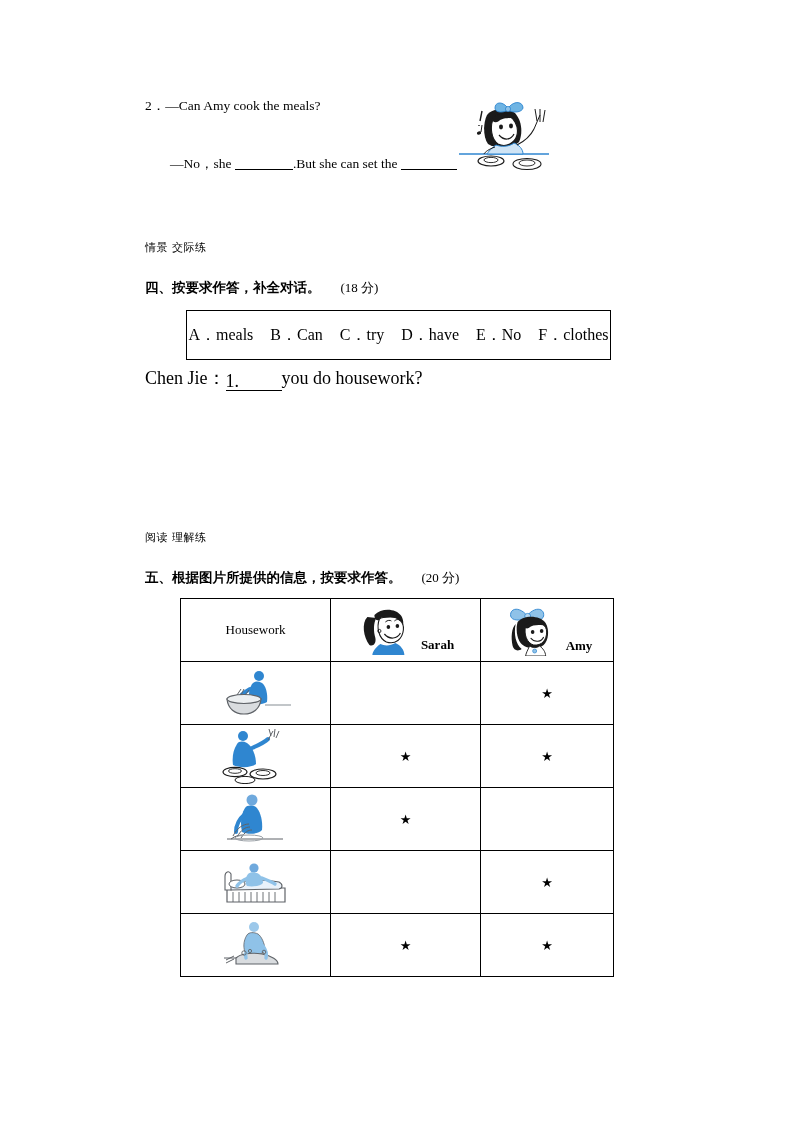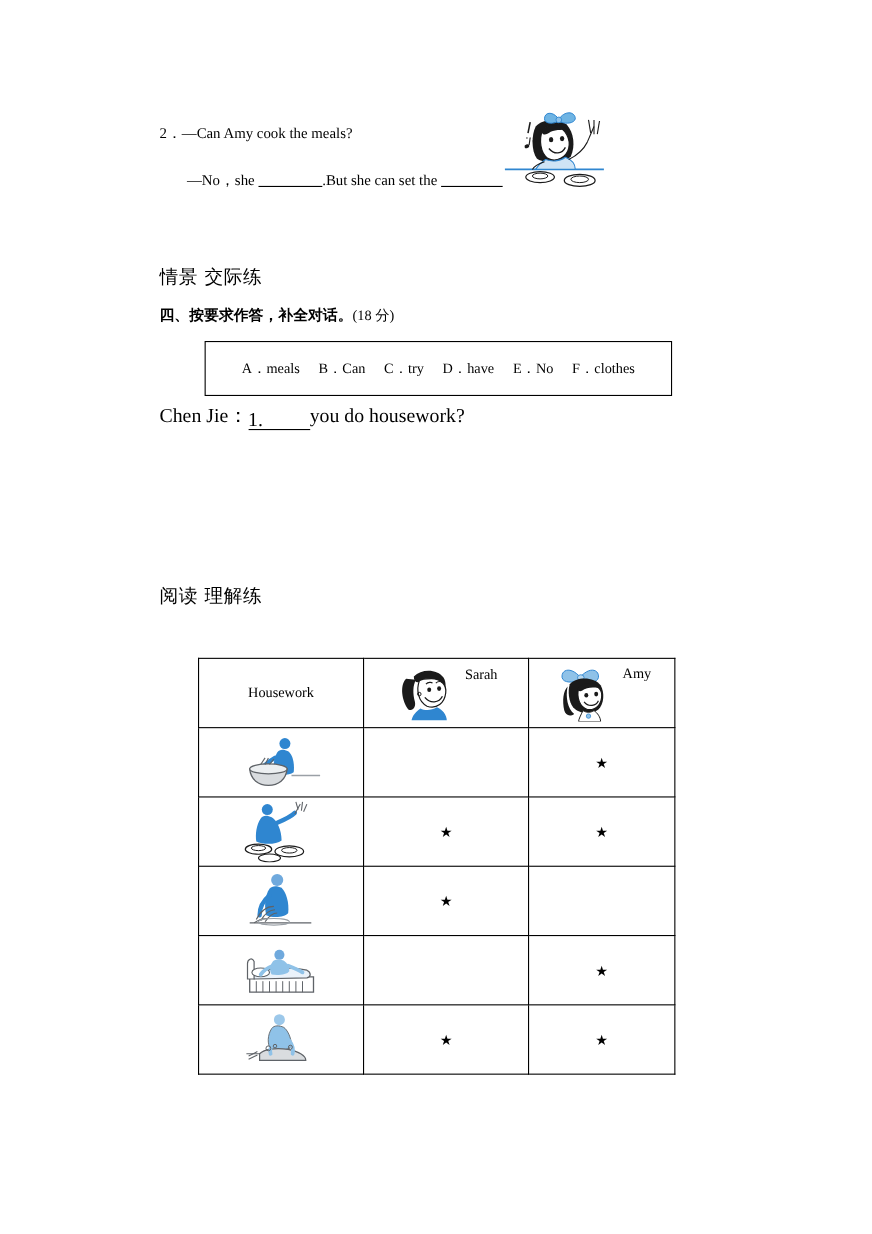--- a/index.html
+++ b/index.html
@@ -19,21 +19,21 @@
     position: absolute;
     left: 0; top: 0;
     width: 793px;
     height: 1122px;
   }
   .abs { position: absolute; }
 
   
   .q2 {
     left: 145px;
-    top: 111px;
+    top: 96px;
     width: 330px;
     font-size: 13.5px;
     line-height: 1.5;
   }
   .q2-line2 {
     left: 170px;
     top: 155px;
     width: 320px;
     font-size: 13.5px;
   }
@@ -42,55 +42,56 @@
     border-bottom: 1px solid #000;
     height: 0.95em;
     vertical-align: -0.15em;
   }
   .b60 { width: 58px; }
   .b58 { width: 56px; }
 
   
   .cn {
     font-family: "DejaVu Sans", "Liberation Sans", sans-serif;
-    font-size: 17px;
+    font-size: 11px;
     letter-spacing: 0.5px;
   }
   .cn-bold {
     font-family: "DejaVu Sans", "Liberation Sans", sans-serif;
     font-size: 13.5px;
     font-weight: bold;
   }
   .sec-jingjing { left: 145px; top: 240px; }
   .sec-four     { left: 145px; top: 278px; }
   .sec-yuedu    { left: 145px; top: 530px; }
   .sec-five     { left: 145px; top: 568px; }
   .score {
     font-family: "Liberation Serif", serif;
     font-weight: normal;
     font-size: 13px;
+    margin-left: 20px;
   }
 
   
   .opt-box {
     left: 186px;
     top: 310px;
     width: 425px;
     height: 50px;
     border: 1px solid #000;
     box-sizing: border-box;
   }
   .opt-row {
     position: absolute;
     left: 0; right: 0; top: 50%;
     transform: translateY(-50%);
     display: flex;
     justify-content: center;
     gap: 17px;
-    font-size: 13px;
+    font-size: 16px;
     white-space: nowrap;
     padding: 0 10px;
   }
   .opt-item { white-space: nowrap; }
 
   
   .dlg {
     left: 145px;
     font-size: 18px;
     white-space: nowrap;
@@ -137,21 +138,23 @@
   .portrait-cell {
     position: relative;
     height: 62px;
   }
   .portrait-wrap {
     position: absolute;
     left: 50%;
     top: 50%;
     transform: translate(-50%, -50%);
     display: flex;
+    align-items: flex-end;
     gap: 2px;
+    font-weight: bold;
   }
   .portrait-name {
     font-size: 13px;
     padding-bottom: 2px;
   }
 
   
   .icon-cell { position: relative; }
   .icon-art {
     position: absolute;
@@ -248,20 +251,23 @@
 
   <div class="abs dlg dlg-1">
     <span>Chen Jie：</span><span class="num-blank nb-1">1.</span><span>you do housework?</span>
   </div>
 
 
 
 
   <div class="abs cn sec-yuedu">阅读 理解练</div>
 
+  <div class="abs sec-five">
+    <span class="cn-bold">五、</span><span class="cn-bold">根据图片所提供的信息，按要求作答。</span><span class="score">(20 分)</span>
+  </div>
 
   <table class="abs tbl">
     <colgroup>
       <col class="col-a">
         <col class="col-b">
         <col class="col-c">
     </colgroup>
     <tbody>
 
 

